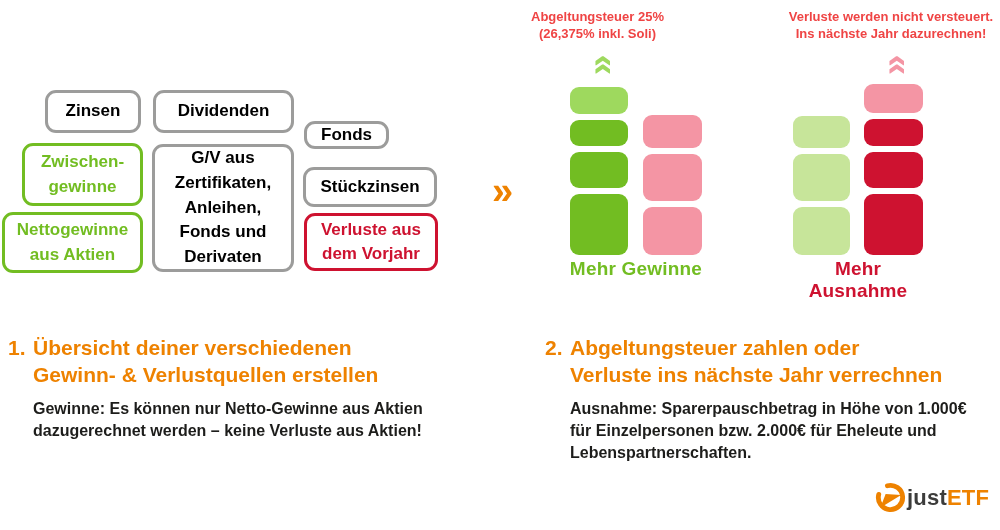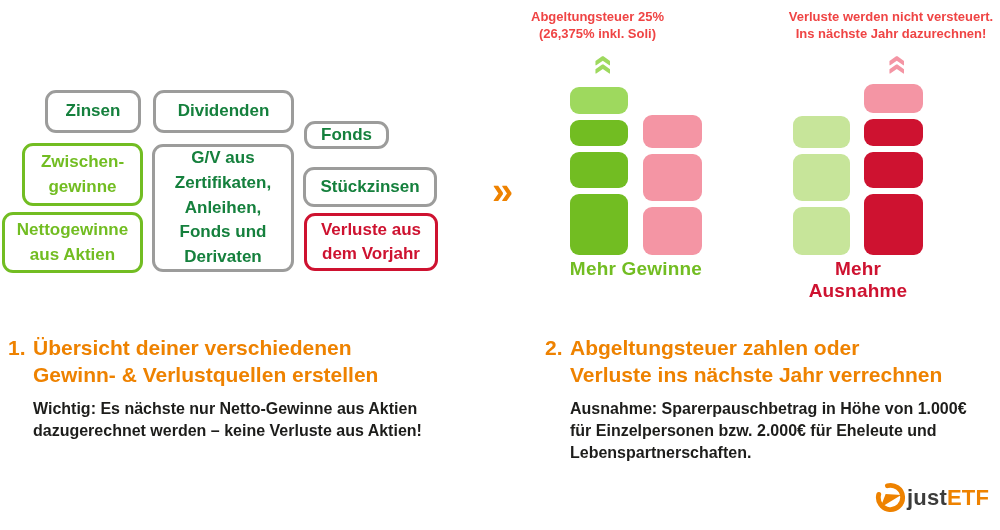--- a/index.html
+++ b/index.html
@@ -5,21 +5,21 @@
   * { margin:0; padding:0; box-sizing:border-box; }
   html,body { background:#ffffff; }
   .stage {
     position:relative; width:1000px; height:530px; background:#ffffff;
     font-family:"Liberation Sans", sans-serif; overflow:hidden; color:#1D1D1B;
   }
   
   .box {
     position:absolute; border:3px solid #9C9C9B; border-radius:11px;
     display:flex; align-items:center; justify-content:center; text-align:center;
-    font-weight:700; font-size:17px; line-height:1.42; color:#15803d;
+    font-weight:700; font-size:17px; line-height:1.42; color:#000000;
     white-space:pre-line; background:#fff;
   }
   .box.green { border-color:#72BD22; color:#72BD22; }
   .box.red   { border-color:#CE1230; color:#CE1230; }
 
   
   .sep-arrow {
     position:absolute; left:492px; top:172px; font-size:38px; font-weight:700;
     color:#EE8200; line-height:1;
   }
@@ -123,21 +123,21 @@
 
   <div class="chart-label green" style="left:568px;width:136px">Mehr Gewinne</div>
   <div class="chart-label red" style="left:791px;width:134px">Mehr Ausnahme</div>
 
   <div class="step" style="left:8px;top:334px;width:475px">
     <div class="step-heading">
       <span class="marker">1.</span>
       <span class="htext">Übersicht deiner verschiedenen
 Gewinn- &amp; Verlustquellen erstellen</span>
     </div>
-    <div class="step-body">Wichtig: Es nächste nur Netto-Gewinne aus Aktien
+    <div class="step-body">Gewinne: Es können nur Netto-Gewinne aus Aktien
 dazugerechnet werden – keine Verluste aus Aktien!</div>
   </div>
 
   <div class="step" style="left:545px;top:334px;width:455px">
     <div class="step-heading">
       <span class="marker">2.</span>
       <span class="htext">Abgeltungsteuer zahlen oder
 Verluste ins nächste Jahr verrechnen</span>
     </div>
     <div class="step-body">Ausnahme: Sparerpauschbetrag in Höhe von 1.000€

